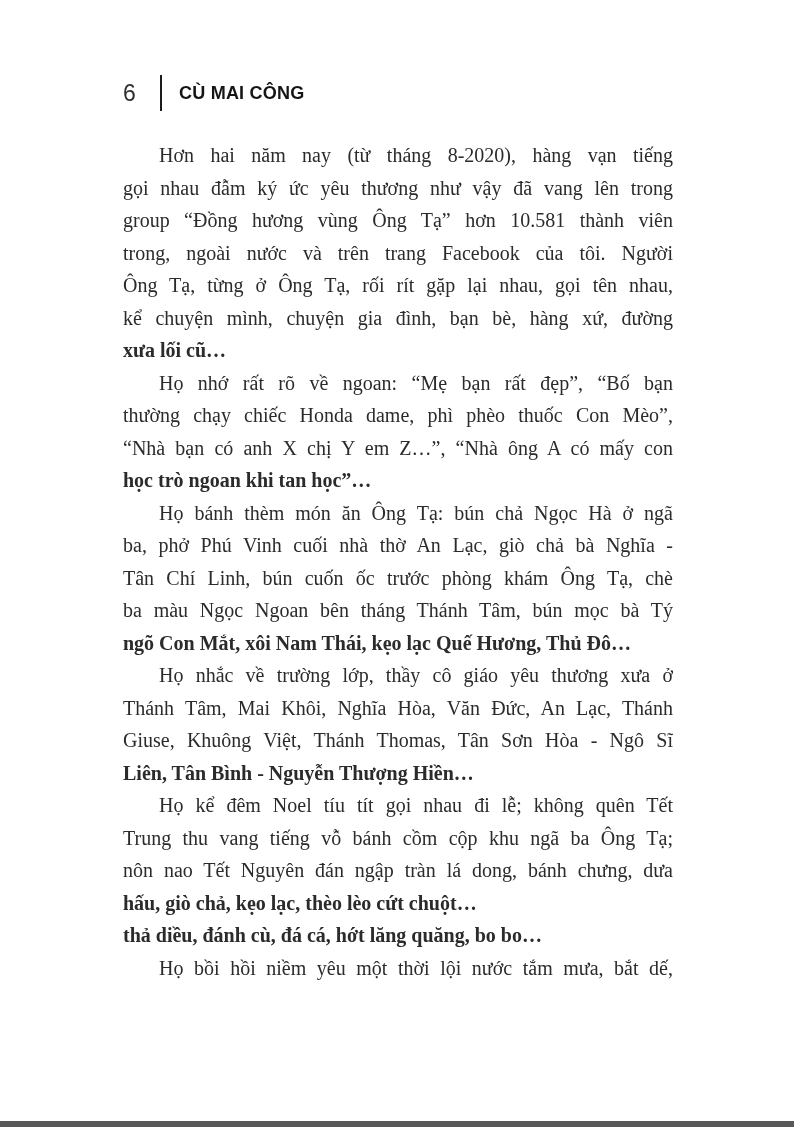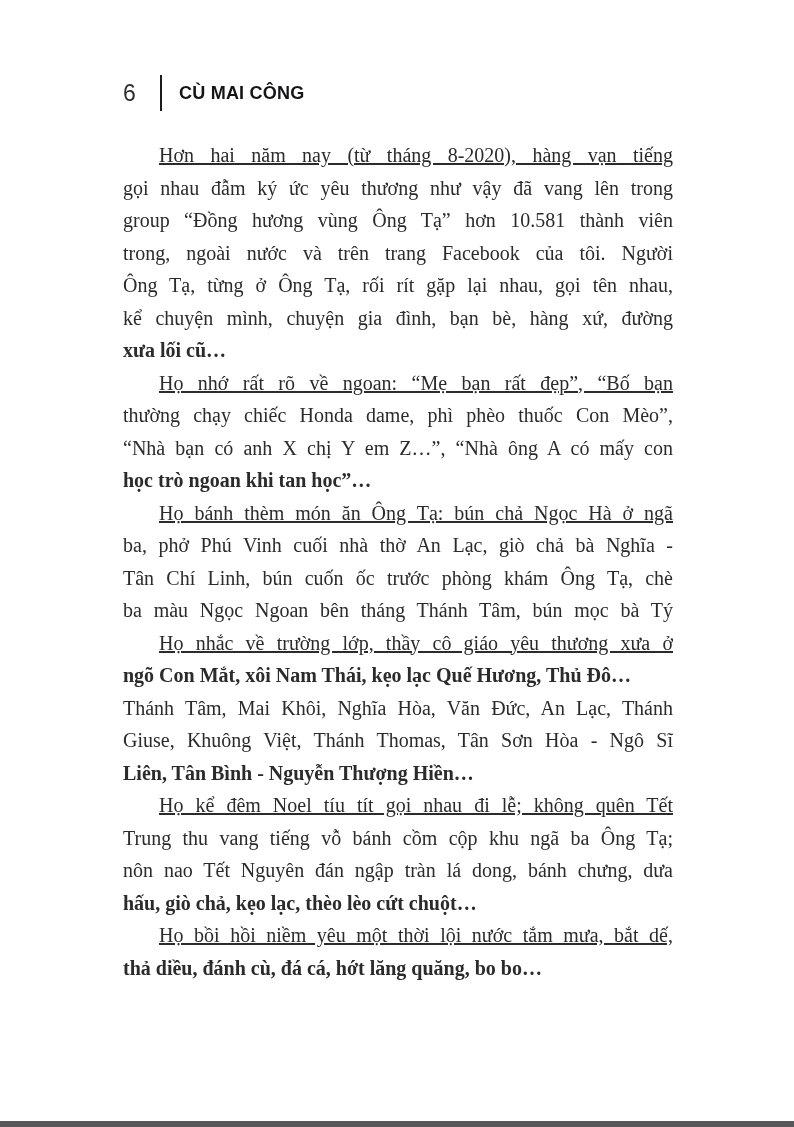--- a/index.html
+++ b/index.html
@@ -53,21 +53,21 @@
   }
   .line {
     height: 32.5px;
     line-height: 32.5px;
     text-align: justify;
     text-align-last: justify;
     white-space: normal;
     overflow: hidden;
   }
   .line.para-last { text-align-last: left; font-weight: bold; }
-  .line.para-first { text-indent: 36px; text-decoration: underline; }
+  .line.para-first { text-indent: 36px; }
   
   .footer-bar {
     position: absolute;
     left: 0;
     bottom: 0;
     width: 100%;
     height: 6px;
     background: #58585a;
   }
 </style>
@@ -91,28 +91,28 @@
       <div class="line">kể chuyện mình, chuyện gia đình, bạn bè, hàng xứ, đường</div>
       <div class="line para-last">xưa lối cũ…</div>
       <div class="line para-first">Họ nhớ rất rõ về ngoan: “Mẹ bạn rất đẹp”, “Bố bạn</div>
       <div class="line">thường chạy chiếc Honda dame, phì phèo thuốc Con Mèo”,</div>
       <div class="line">“Nhà bạn có anh X chị Y em Z…”, “Nhà ông A có mấy con</div>
       <div class="line para-last">học trò ngoan khi tan học”…</div>
       <div class="line para-first">Họ bánh thèm món ăn Ông Tạ: bún chả Ngọc Hà ở ngã</div>
       <div class="line">ba, phở Phú Vinh cuối nhà thờ An Lạc, giò chả bà Nghĩa -</div>
       <div class="line">Tân Chí Linh, bún cuốn ốc trước phòng khám Ông Tạ, chè</div>
       <div class="line">ba màu Ngọc Ngoan bên tháng Thánh Tâm, bún mọc bà Tý</div>
+      <div class="line para-last">ngõ Con Mắt, xôi Nam Thái, kẹo lạc Quế Hương, Thủ Đô…</div>
       <div class="line para-first">Họ nhắc về trường lớp, thầy cô giáo yêu thương xưa ở</div>
-      <div class="line para-last">ngõ Con Mắt, xôi Nam Thái, kẹo lạc Quế Hương, Thủ Đô…</div>
       <div class="line">Thánh Tâm, Mai Khôi, Nghĩa Hòa, Văn Đức, An Lạc, Thánh</div>
       <div class="line">Giuse, Khuông Việt, Thánh Thomas, Tân Sơn Hòa - Ngô Sĩ</div>
       <div class="line para-last">Liên, Tân Bình - Nguyễn Thượng Hiền…</div>
       <div class="line para-first">Họ kể đêm Noel tíu tít gọi nhau đi lễ; không quên Tết</div>
       <div class="line">Trung thu vang tiếng vỗ bánh cồm cộp khu ngã ba Ông Tạ;</div>
       <div class="line">nôn nao Tết Nguyên đán ngập tràn lá dong, bánh chưng, dưa</div>
       <div class="line para-last">hấu, giò chả, kẹo lạc, thèo lèo cứt chuột…</div>
+      <div class="line para-last">thả diều, đánh cù, đá cá, hớt lăng quăng, bo bo…</div>
       <div class="line para-first">Họ bồi hồi niềm yêu một thời lội nước tắm mưa, bắt dế,</div>
-      <div class="line para-last">thả diều, đánh cù, đá cá, hớt lăng quăng, bo bo…</div>
     </div>
 
   <div class="footer-bar" style="background: rgb(88, 88, 90);"></div>
 
 </div>
 
 </body></html>

